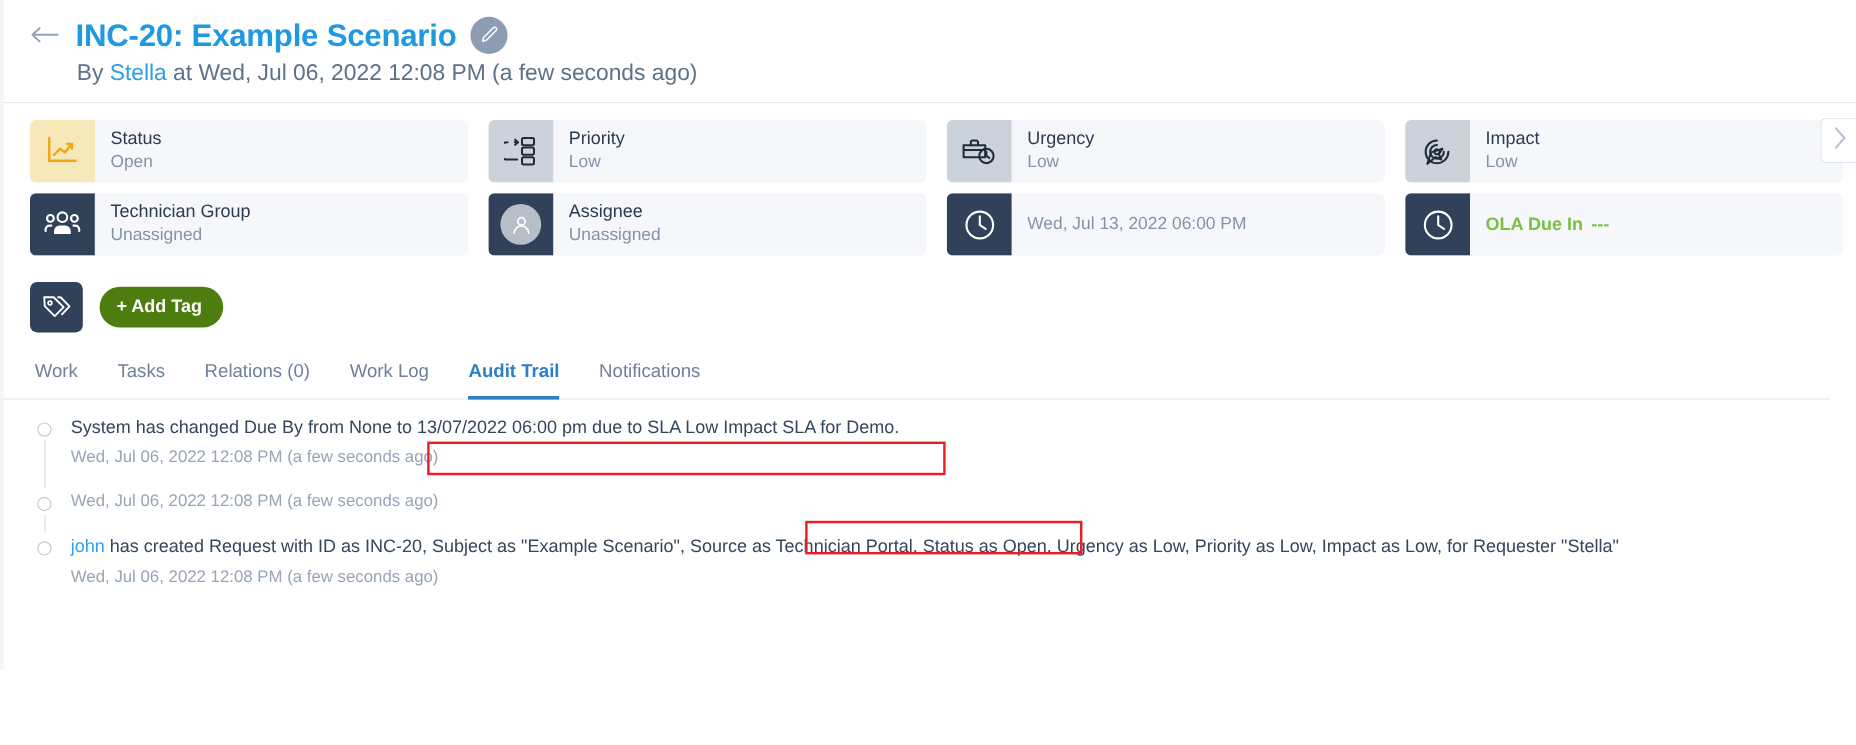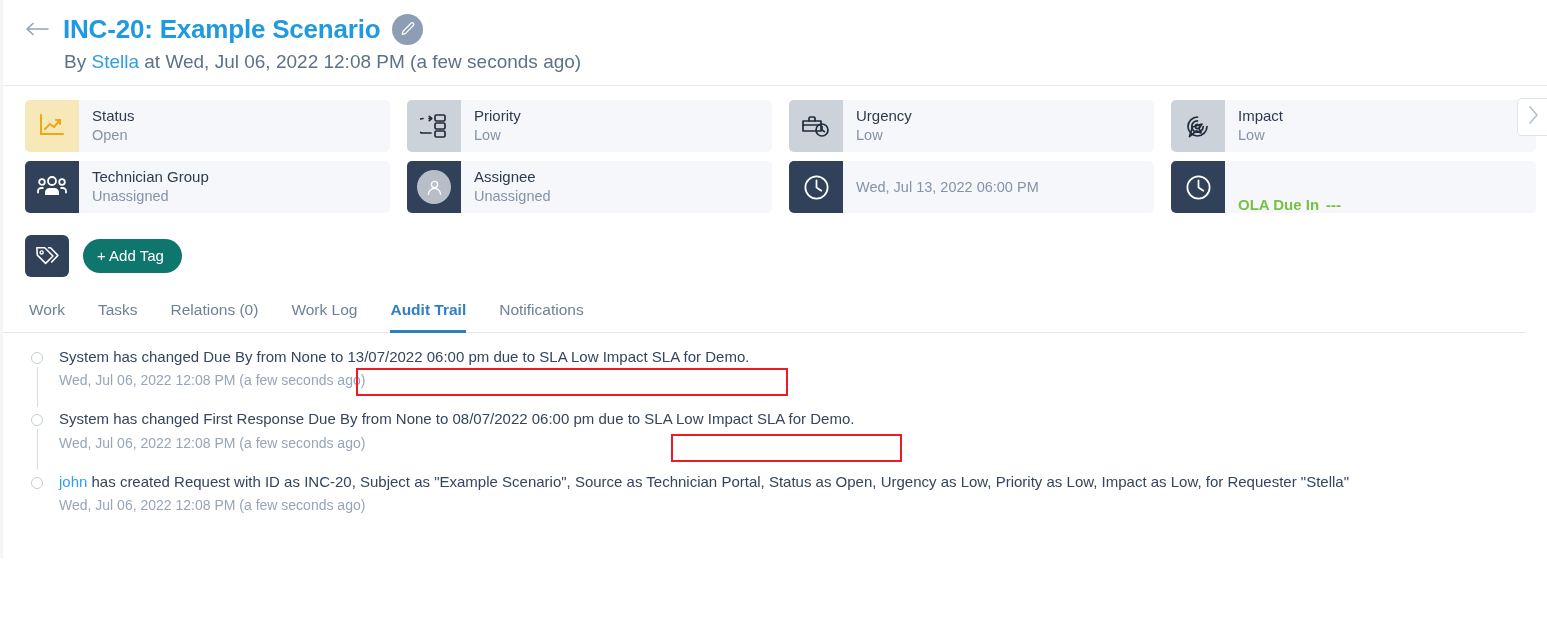--- a/index.html
+++ b/index.html
@@ -104,21 +104,21 @@
     color: #2c3b50;
     line-height: 1.25;
     white-space: nowrap;
   }
   .card-value {
     font-size: 14.5px;
     color: #8593a8;
     line-height: 1.3;
     white-space: nowrap;
   }
-  .card-body.center { justify-content: flex-end; }
+  .card-body.center { justify-content: center; }
   .due-line {
     display: flex;
     align-items: center;
     gap: 7px;
   }
   .due-text {
     font-size: 15px;
     font-weight: 700;
     color: #79c043;
     white-space: nowrap;
@@ -163,24 +163,24 @@
   }
   .tag-icon-box {
     width: 44px; height: 42px;
     border-radius: 6px;
     background: #31415a;
     display: flex; align-items: center; justify-content: center;
     color: #ffffff;
     cursor: pointer;
   }
   .add-tag-btn {
-    background: #0f766e;
+    background: #4d7c0f;
     color: #ffffff;
     font-size: 15px;
-    font-weight: 400;
+    font-weight: 700;
     border: none;
     border-radius: 20px;
     padding: 8px 18px 9px 14px;
     cursor: pointer;
     font-family: "Liberation Sans", sans-serif;
     white-space: nowrap;
   }
 
   
   .tabs {
@@ -444,21 +444,20 @@
   <div class="trail">
 
     <div class="trail-item">
       <span class="bullet"></span>
       <div class="trail-text">System has changed Due By from None to 13/07/2022 06:00 pm due to SLA Low Impact SLA for Demo.</div>
       <div class="trail-time">Wed, Jul 06, 2022 12:08 PM (a few seconds ago)</div>
     </div>
 
     <div class="trail-item">
       <span class="bullet"></span>
-      <div class="trail-text">System has changed First Response Due By from None to 08/07/2022 06:00 pm due to SLA Low Impact SLA for Demo.</div>
       <div class="trail-time">Wed, Jul 06, 2022 12:08 PM (a few seconds ago)</div>
     </div>
 
     <div class="trail-item">
       <span class="bullet"></span>
       <div class="trail-text"><span class="actor">john</span><span> has created Request with ID as INC-20, Subject as "Example Scenario", Source as Technician Portal, Status as Open, Urgency as Low, Priority as Low, Impact as Low, for Requester "Stella"</span></div>
       <div class="trail-time">Wed, Jul 06, 2022 12:08 PM (a few seconds ago)</div>
     </div>
 
   </div>

